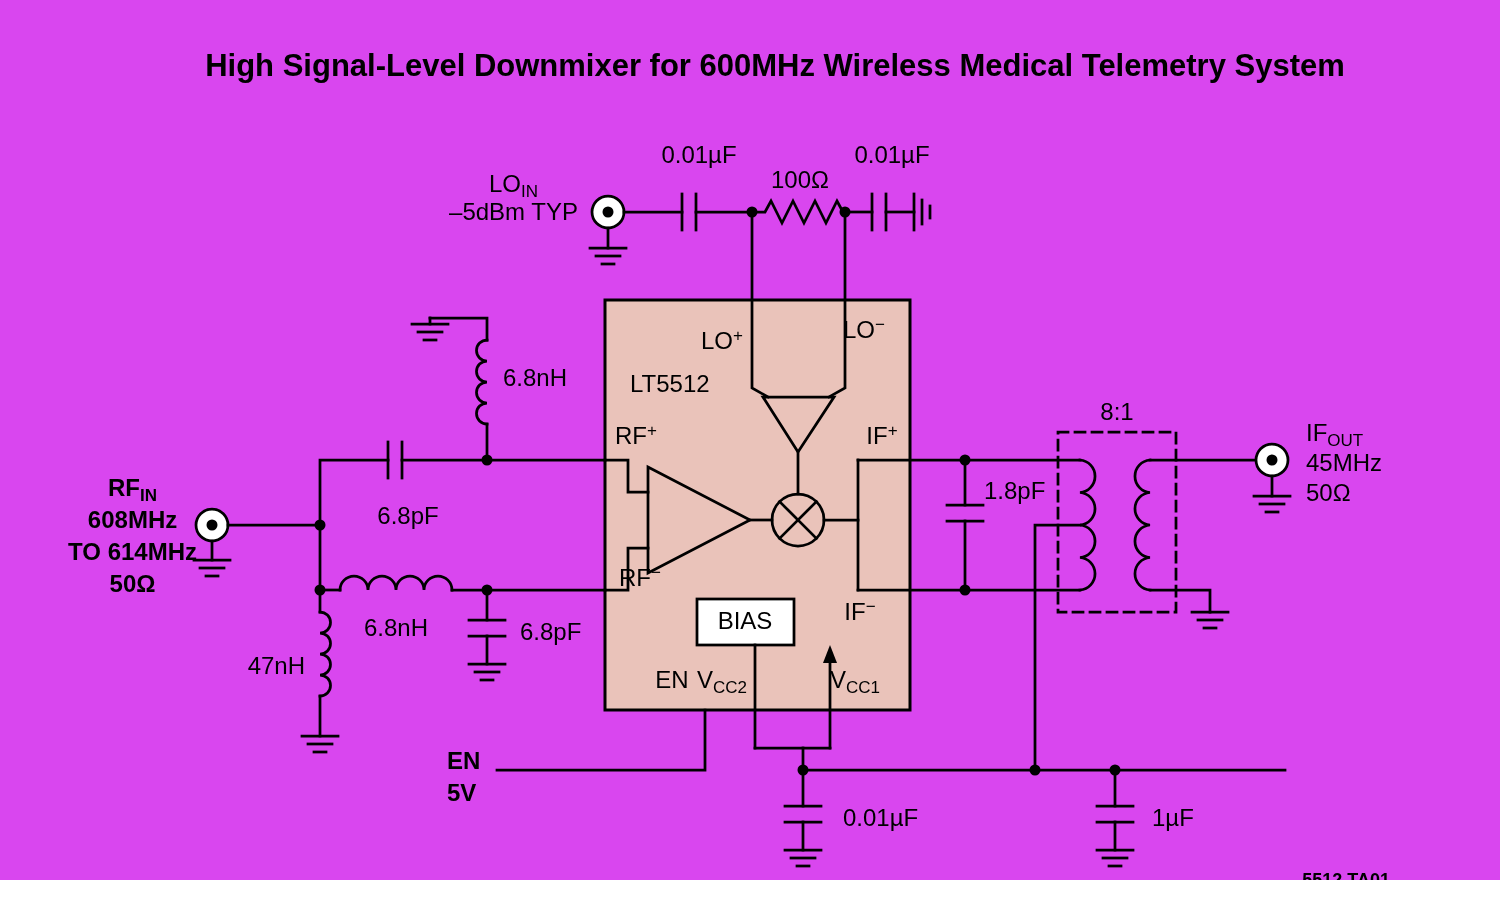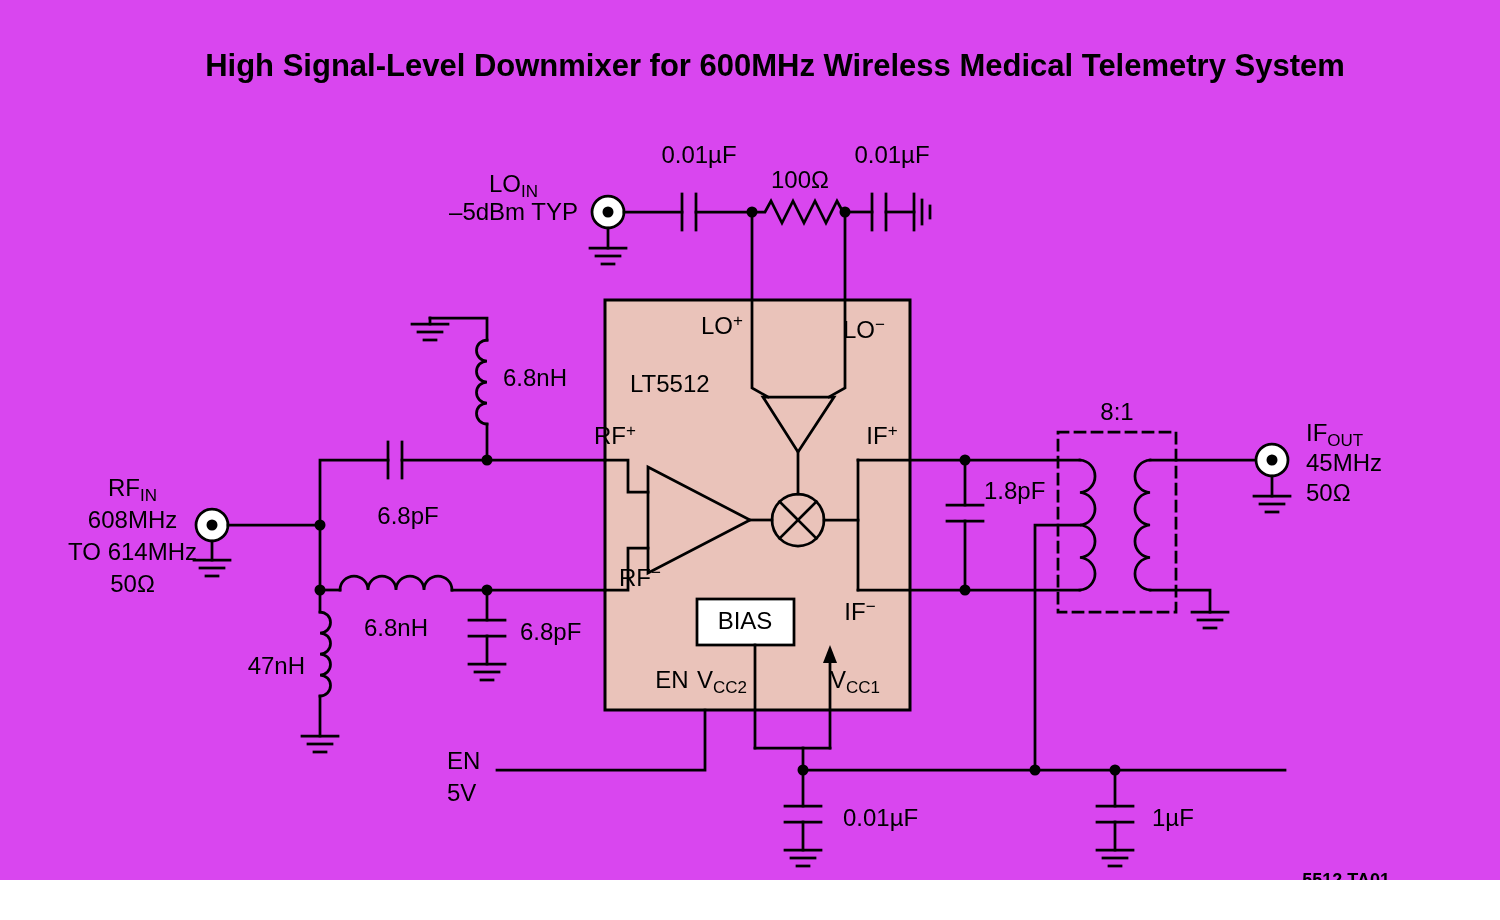--- a/index.html
+++ b/index.html
@@ -4,21 +4,21 @@
 <style>
   html,body{margin:0;padding:0;background:#fff;}
   #stage{position:relative;width:1500px;height:880px;background:#d946ef;overflow:hidden;
          font-family:"Liberation Sans",sans-serif;color:#000;}
   #schem{position:absolute;left:0;top:0;}
   .lbl{position:absolute;font-size:24px;line-height:28px;white-space:nowrap;color:#000;}
   .lbl.ctr{transform:translateX(-50%);}
   .lbl.rt{text-align:center;}
   .lbl sub{font-size:17px;vertical-align:-5px;line-height:0;}
   .lbl sup{font-size:17px;vertical-align:8px;line-height:0;}
-  .lh32{line-height:32px;}
+  .lh32{line-height:32px;font-weight:bold;}
   .lh30{line-height:30px;}
   .title{position:absolute;font-size:31px;font-weight:bold;white-space:nowrap;transform:translateX(-50%);}
   .fig{position:absolute;font-size:18px;white-space:nowrap;font-weight:bold;}
 </style>
 </head>
 <body>
 
 <div id="stage">
 
 <svg id="schem" width="1500" height="920" viewBox="0 0 1500 920" stroke="#000" stroke-width="2.75" fill="none" stroke-linecap="square">
@@ -202,26 +202,26 @@
 <div class="title" style="left:775px;top:48px">High Signal-Level Downmixer for 600MHz Wireless Medical Telemetry System</div>
 
 <div class="lbl rt" style="right:922px;top:170px">
   <div><span>LO</span><sub>IN</sub></div>
   <div>–5dBm TYP</div>
 </div>
 <div class="lbl ctr" style="left:699px;top:141px">0.01µF</div>
 <div class="lbl ctr" style="left:800px;top:166px">100Ω</div>
 <div class="lbl ctr" style="left:892px;top:141px">0.01µF</div>
 
-<div class="lbl ctr" style="left:722px;top:312px">
+<div class="lbl ctr" style="left:722px;top:327px">
   <span>LO</span><sup>+</sup></div>
 <div class="lbl ctr" style="left:864px;top:316px">
   <span>LO</span><sup>−</sup></div>
 <div class="lbl" style="left:630px;top:370px">LT5512</div>
-<div class="lbl ctr" style="left:615px;top:422px">
+<div class="lbl ctr" style="left:636px;top:422px">
   <span>RF</span><sup>+</sup></div>
 <div class="lbl ctr" style="left:882px;top:422px">
   <span>IF</span><sup>+</sup></div>
 <div class="lbl ctr" style="left:640px;top:564px">
   <span>RF</span><sup>−</sup></div>
 <div class="lbl ctr" style="left:860px;top:598px">
   <span>IF</span><sup>−</sup></div>
 <div class="lbl ctr" style="left:745px;top:607px">BIAS</div>
 <div class="lbl ctr" style="left:672px;top:666px">EN</div>
 <div class="lbl ctr" style="left:722px;top:666px">

